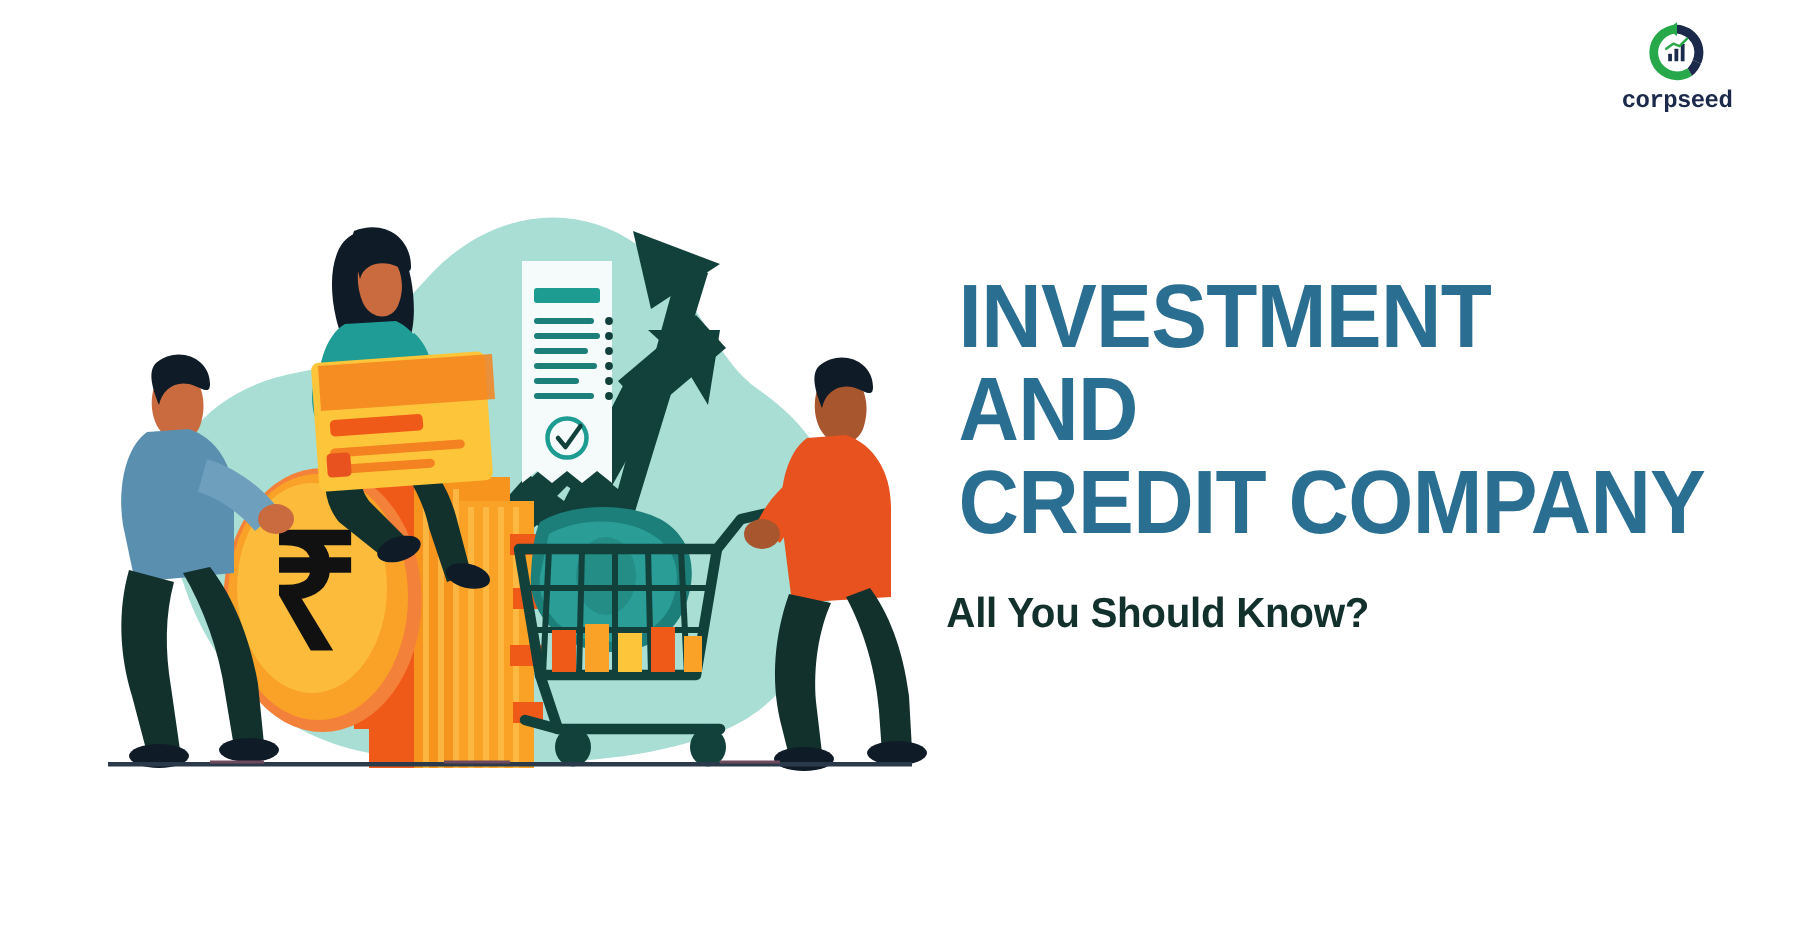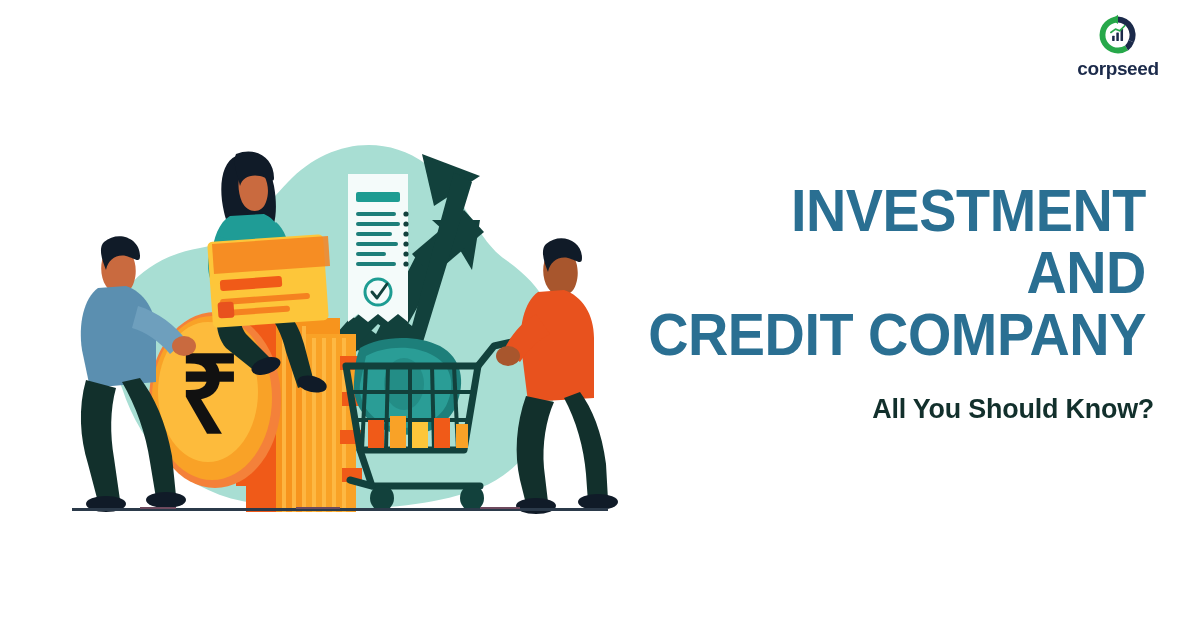--- a/index.html
+++ b/index.html
@@ -14,28 +14,28 @@
 
   
   .logo-block{
     position:absolute; top:14px; right:22px;
     display:flex; flex-direction:column; align-items:center;
     width:120px;
   }
   .logo-mark{ width:42px; height:42px; display:block; }
   .logo-word{
     margin-top:2px;
-    font-size:19px; font-weight:700; letter-spacing:-0.4px;
-    color:#1b2a4a; font-family:Liberation Sans, sans-serif;
+    font-size:16px; font-weight:700; letter-spacing:-0.4px;
+    color:#1b2a4a; font-family:Liberation Mono, monospace;
   }
 
   
   .copy{
     position:absolute; left:620px; top:180px; width:545px;
-    text-align:right;
+    text-align:left;
   }
   .headline{
     color:#2a6f92;
     font-weight:700;
     font-size:60px;
     line-height:1.03;
     letter-spacing:-0.5px;
     transform:scaleX(0.93);
     transform-origin:center top;
     font-family:"Liberation Sans", sans-serif;

